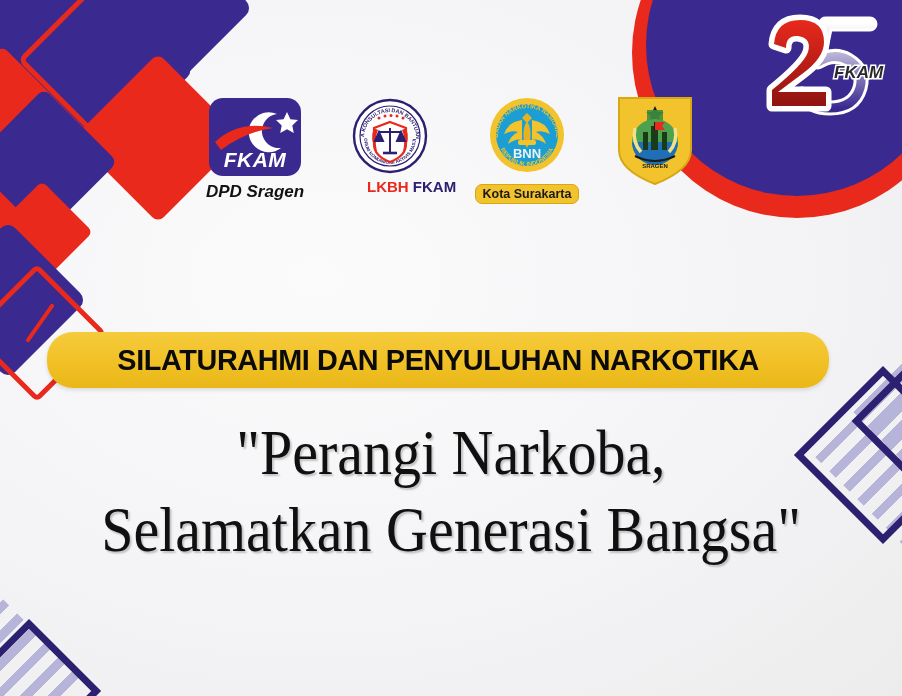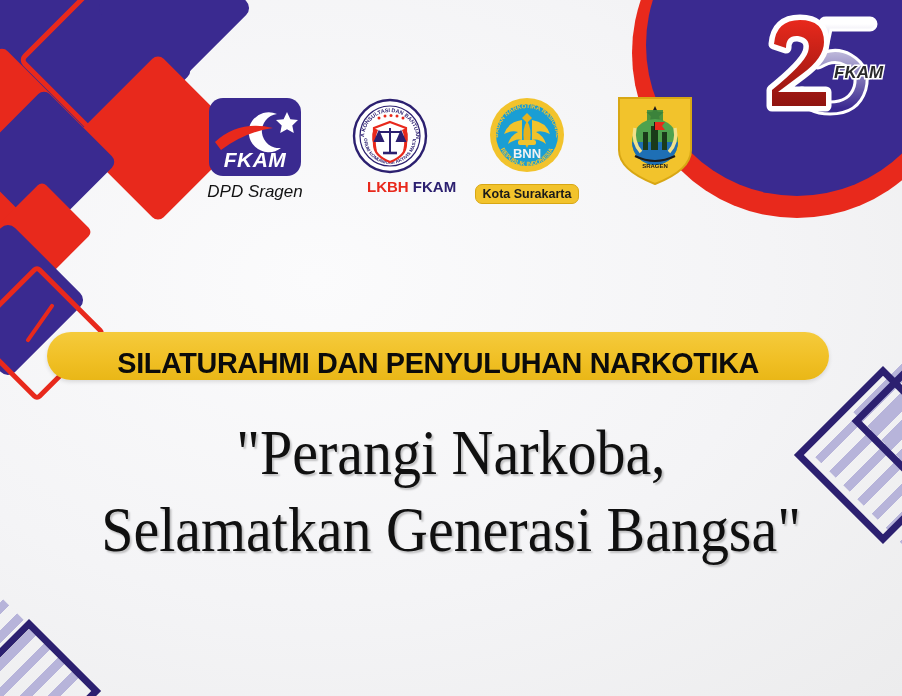--- a/index.html
+++ b/index.html
@@ -49,44 +49,44 @@
     width:92px;height:78px;border-radius:14px;background:#3a2a90;
     position:relative;overflow:hidden;margin:0 auto;
   }
   .fkam-badge .swoosh{position:absolute;left:0;top:0;width:92px;height:78px;}
   .fkam-badge .ftxt{
     position:absolute;left:0;right:0;bottom:4px;text-align:center;
     color:#fff;font-weight:bold;font-style:italic;font-size:21px;letter-spacing:0.5px;
     font-family:"Liberation Sans",sans-serif;
   }
   .fkam-sub{
-    margin-top:6px;font-size:17px;font-weight:normal;font-style:italic;color:#121212;
+    margin-top:6px;font-size:17px;font-weight:bold;font-style:italic;color:#121212;
     font-family:"Liberation Sans",sans-serif;white-space:nowrap;
   }
 
   .lkbh-mark{width:76px;height:76px;margin:0 auto;position:relative;}
   .lkbh-sub{margin-top:4px;font-size:15px;font-weight:bold;white-space:nowrap;}
   .lkbh-sub .a{color:#e8291c;margin-left:37px;}
   .lkbh-sub .b{color:#2c2070;}
 
   .bnn-mark{width:78px;height:78px;margin:0 auto;position:relative;}
   .bnn-sub{
     margin:10px auto 0;background:#f2c32c;border:1px solid #d8a714;border-radius:7px;
     font-size:12.5px;font-weight:bold;color:#1a1a1a;padding:2px 7px;display:inline-block;
     white-space:nowrap;
   }
 
   .shield{width:84px;height:94px;margin:0 auto;position:relative;}
 
   
   .banner{
-    position:absolute;left:47px;top:332px;width:782px;height:48px;
+    position:absolute;left:47px;top:332px;width:782px;height:56px;
     background:linear-gradient(180deg,#f5cb3c 0%,#f0bf24 60%,#e9b717 100%);
     border-radius:26px;
-    display:flex;align-items:flex-end;justify-content:center;
+    display:flex;align-items:center;justify-content:center;
     box-shadow:0 2px 4px rgba(0,0,0,.12);
   }
   .banner span{
     font-family:"Liberation Sans",sans-serif;
     font-weight:bold;font-size:30px;color:#0b0b0b;letter-spacing:-0.4px;
     transform:scaleX(.96);white-space:nowrap;
   }
 
   
   .slash{

